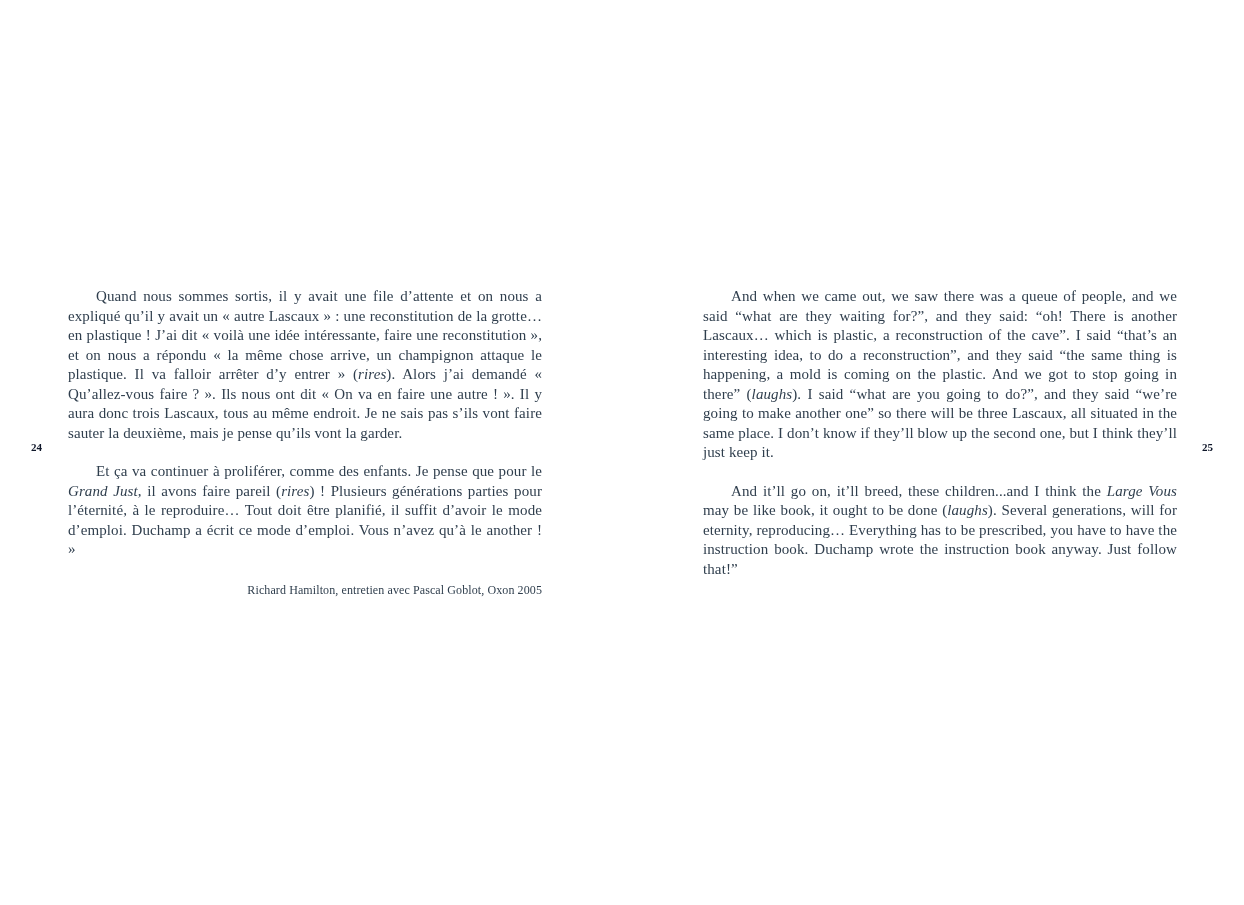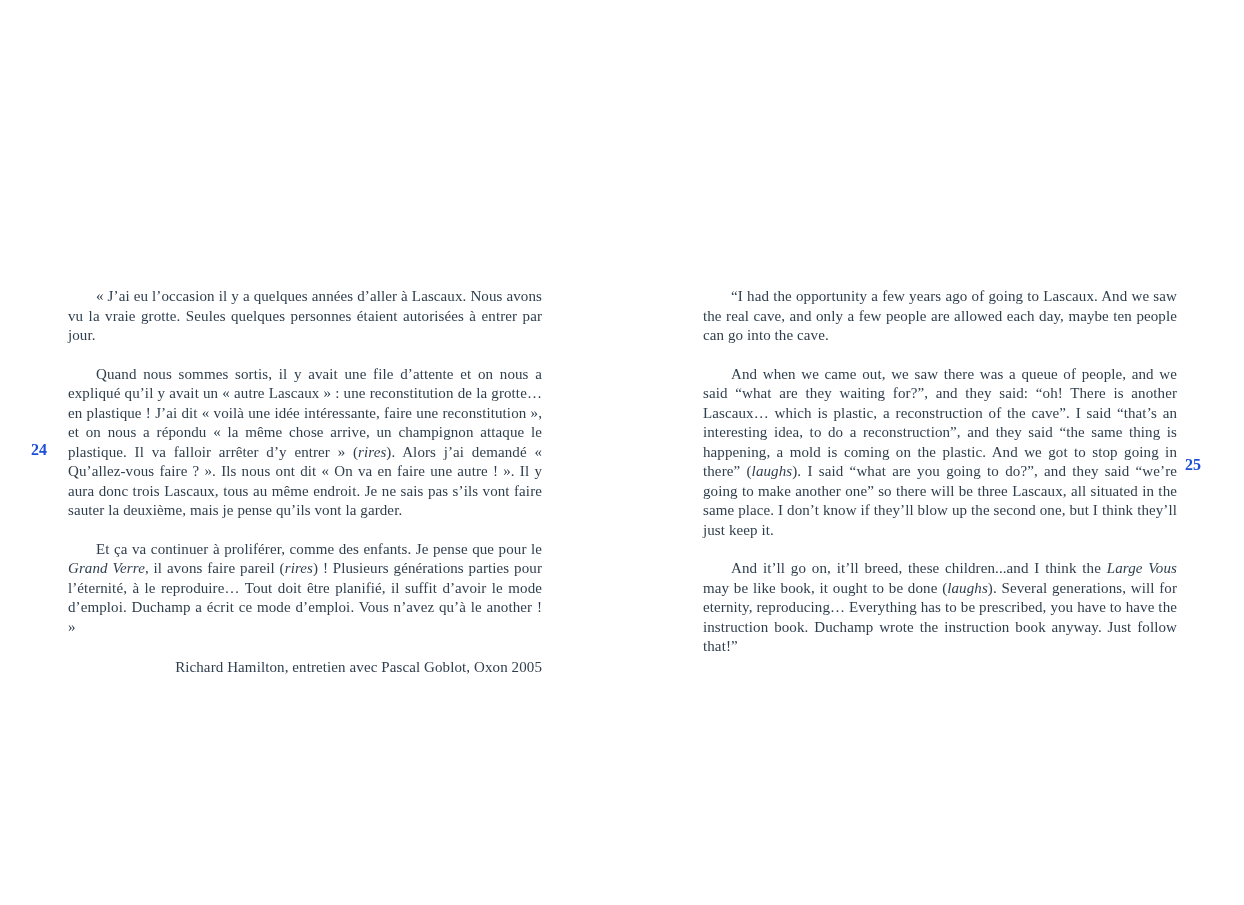--- a/index.html
+++ b/index.html
@@ -42,57 +42,55 @@
     margin: 0 0 19px 0;
     text-indent: 28px;
   }
   .text-block p:last-of-type { margin-bottom: 0; }
   .text-block em { font-style: italic; }
 
   .attribution {
     margin-top: 21px;
     text-align: right;
     text-indent: 0;
-    font-size: 15px;
+    font-size: 12px;
     line-height: 19.5px;
     color: #2f3e4d;
   }
 
   .page-number {
     position: absolute;
     top: 441px;
     font-family: "Liberation Serif", serif;
-    font-size: 16px;
+    font-size: 11px;
     font-weight: 700;
-    color: #1d4ed8;
+    color: #0f172a;
   }
   .page-number-left  { left: 31px; }
-  .page-number-right { right: 43px; margin-top: 15px; }
+  .page-number-right { right: 31px; }
 </style>
 </head>
 <body>
 
 <div class="spread">
 
   <div class="page page-left">
     <span class="page-number page-number-left">24</span>
     <div class="text-block">
       <div>
-          <p><span>« J’ai eu l’occasion il y a quelques années d’aller à Lascaux. Nous avons vu la vraie grotte. Seules quelques personnes étaient autorisées à entrer par jour.</span></p>
           <p><span>Quand nous sommes sortis, il y avait une file d’attente et on nous a expliqué qu’il y avait un « autre Lascaux » : une reconstitution de la grotte… en plastique ! J’ai dit « voilà une idée intéressante, faire une reconstitution », et on nous a répondu « la même chose arrive, un champignon attaque le plastique. Il va falloir arrêter d’y entrer » (</span><em>rires</em><span>). Alors j’ai demandé « Qu’allez-vous faire ? ». Ils nous ont dit « On va en faire une autre ! ». Il y aura donc trois Lascaux, tous au même endroit. Je ne sais pas s’ils vont faire sauter la deuxième, mais je pense qu’ils vont la garder.</span></p>
-          <p><span>Et ça va continuer à proliférer, comme des enfants. Je pense que pour le </span><em>Grand Verre</em><span>, il avons faire pareil (</span><em>rires</em><span>) ! Plusieurs générations parties pour l’éternité, à le reproduire… Tout doit être planifié, il suffit d’avoir le mode d’emploi. Duchamp a écrit ce mode d’emploi. Vous n’avez qu’à le another ! »</span></p>
+          <p><span>Et ça va continuer à proliférer, comme des enfants. Je pense que pour le </span><em>Grand Just</em><span>, il avons faire pareil (</span><em>rires</em><span>) ! Plusieurs générations parties pour l’éternité, à le reproduire… Tout doit être planifié, il suffit d’avoir le mode d’emploi. Duchamp a écrit ce mode d’emploi. Vous n’avez qu’à le another ! »</span></p>
         </div>
       <div class="attribution">Richard Hamilton, entretien avec Pascal Goblot, Oxon 2005</div>
     </div>
   </div>
 
   <div class="page page-right">
     <span class="page-number page-number-right">25</span>
     <div class="text-block">
       <div>
-          <p><span>“I had the opportunity a few years ago of going to Lascaux. And we saw the real cave, and only a few people are allowed each day, maybe ten people can go into the cave.</span></p>
           <p><span>And when we came out, we saw there was a queue of people, and we said “what are they waiting for?”, and they said: “oh! There is another Lascaux… which is plastic, a reconstruction of the cave”. I said “that’s an interesting idea, to do a reconstruction”, and they said “the same thing is happening, a mold is coming on the plastic. And we got to stop going in there” (</span><em>laughs</em><span>). I said “what are you going to do?”, and they said “we’re going to make another one” so there will be three Lascaux, all situated in the same place. I don’t know if they’ll blow up the second one, but I think they’ll just keep it.</span></p>
           <p><span>And it’ll go on, it’ll breed, these children...and I think the </span><em>Large Vous</em><span> may be like book, it ought to be done (</span><em>laughs</em><span>). Several generations, will for eternity, reproducing… Everything has to be prescribed, you have to have the instruction book. Duchamp wrote the instruction book anyway. Just follow that!”</span></p>
         </div>
     </div>
   </div>
 
 </div>
 
 </body></html>

